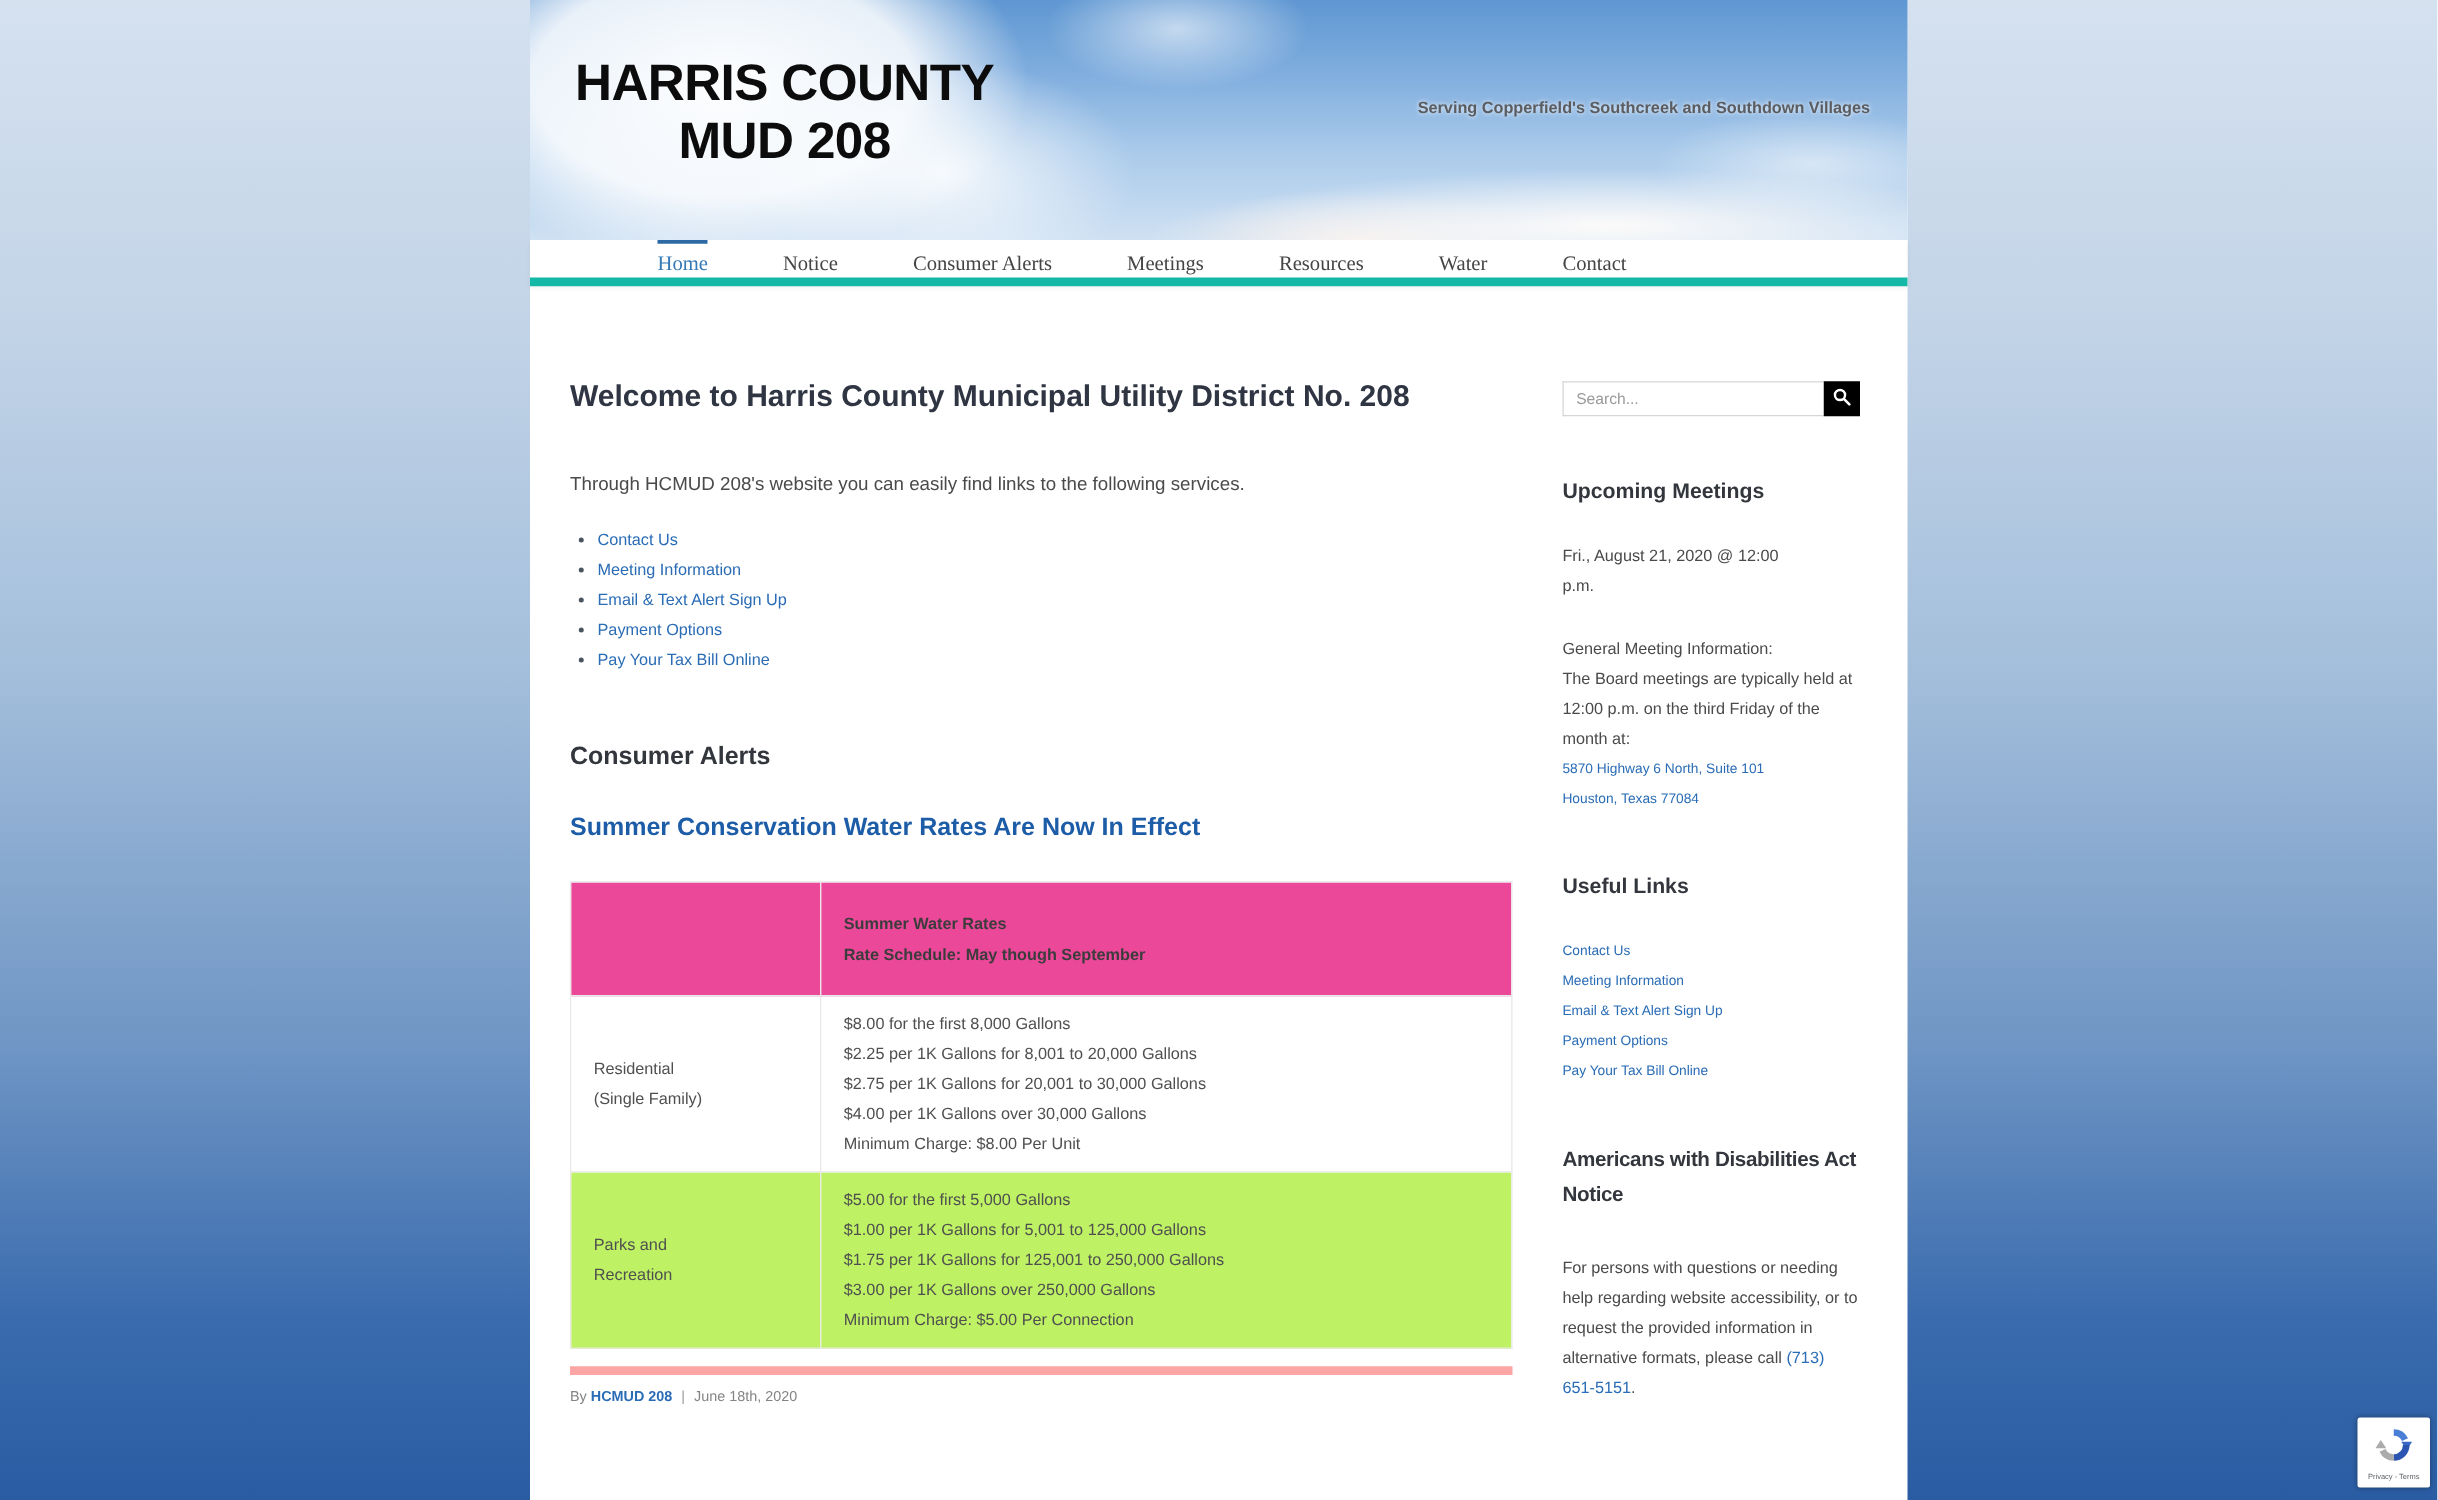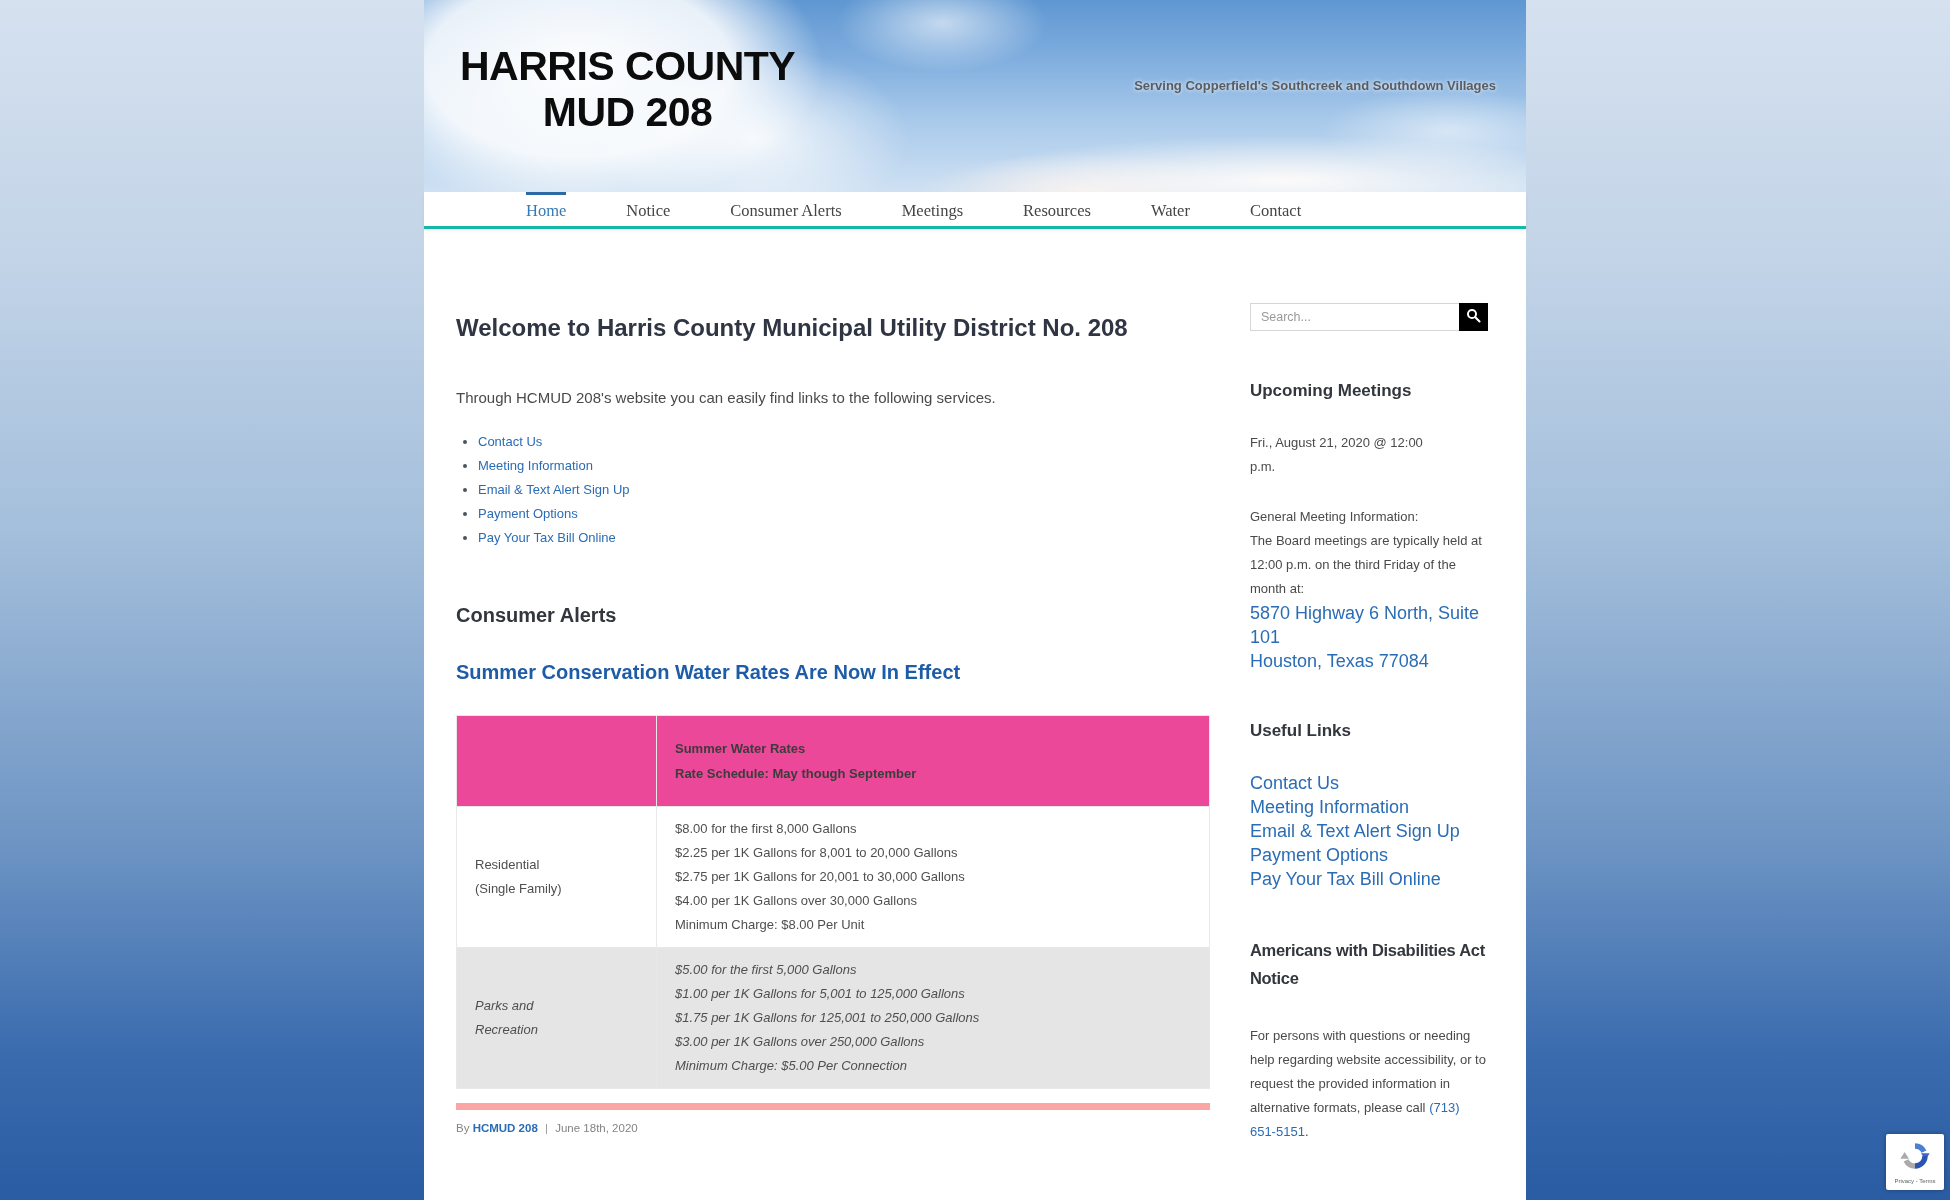--- a/index.html
+++ b/index.html
@@ -28,21 +28,21 @@
   .logo .l1 { font-size:41px; }
   .logo .l2 { font-size:41px; }
   .tagline {
     position:absolute; right:30px; top:78px;
     font-size:13px; font-weight:700; color:#5b5c60; text-shadow:0 0 4px rgba(255,255,255,.9);
   }
 
   
   .nav {
     height:37px; background:#fff; display:flex; padding-left:102px; gap:60px;
-    border-bottom:3px solid #14b8a6; box-shadow:0 2px 4px rgba(0,0,0,.05); position:relative; z-index:2;
+    border-bottom:7px solid #14b8a6; box-shadow:0 2px 4px rgba(0,0,0,.05); position:relative; z-index:2;
   }
   .nav-item {
     font-family:"Liberation Serif", serif; font-size:16.5px; color:#454545;
     border-top:3px solid transparent; padding-top:6px; cursor:pointer;
   }
   .nav-item.active { color:#3579b5; border-top-color:#2d69a5; }
 
   
   .content { display:flex; padding:74px 38px 0 32px;align-items:center; }
   .main-col { width:760px; margin-right:40px; }
@@ -57,40 +57,40 @@
   ul.quick-links a { color:#2a6cb5; text-decoration:none; cursor:pointer; }
   h2.section-heading { font-size:20px; line-height:26px; color:#33373d; margin-top:52px; }
   h3.post-title { margin-top:31px; font-size:20px; line-height:26px; }
   h3.post-title a { color:#1d5ca7; text-decoration:none; cursor:pointer; }
 
   table.rates { width:100%; border-collapse:collapse; margin-top:30px; font-size:13px; color:#4f4f4f; }
   table.rates td, table.rates th { border:1px solid #e8e8e8; text-align:left; vertical-align:middle; }
   table.rates th { background:#ec4899; font-weight:700; color:#3c3c3c; padding:20px 18px; line-height:25px; }
   table.rates td { padding:10px 18px; line-height:24px; }
   table.rates .cat-col { width:200px;margin-top:30px; }
-  table.rates tr.striped td { background:#e5e5e5;font-style:italic; }
+  table.rates tr.striped td { background:#bef264; }
 
   .byline { margin-top:14px; padding-top:12px; border-top:7px solid #fca5a5; font-size:11.5px; color:#848484; }
   .byline a { color:#2a6cb5; text-decoration:none; font-weight:600; cursor:pointer; }
   .byline .sep { margin:0 4px; color:#9a9a9a; }
 
   
   .search-row { display:flex; height:28px; }
   .search-input {
     flex:1; height:28px; border:1px solid #d6d6d6; border-right:none; padding:0 10px;
     font-size:12.5px; color:#444; outline:none; font-family:"Liberation Sans", sans-serif;
   }
   .search-input::placeholder { color:#9a9a9a; }
   .search-btn { width:29px; height:28px; background:#000; border:none; display:flex; align-items:center; justify-content:center; cursor:pointer; }
 
   .widget-heading { font-size:17px; line-height:24px; font-weight:700; color:#33373d; }
   .wh-meetings { margin-top:48px; margin-bottom:28px; }
   .side-text { font-size:13px; line-height:24px; color:#4a4a4a; }
   .next-meeting { margin-bottom:26px; padding-right:38px; }
-  .side-link { color:#2a6cb5; text-decoration:none; display:block; font-size:18px; line-height:24px; cursor:pointer; }
+  .side-link { color:#2a6cb5; text-decoration:none; display:block; font-size:11px; line-height:24px; cursor:pointer; }
   .wh-links { margin-top:46px; margin-bottom:28px; }
   .wh-ada { margin-top:45px; font-size:16.5px; letter-spacing:-.3px; line-height:28px; }
   .ada-text { margin-top:32px; }
   .ada-text a { color:#2a6cb5; text-decoration:none; cursor:pointer; }
 
   
   .recaptcha {
     position:absolute; right:6px; bottom:10px; width:58px; height:56px; background:#fff;
     border-radius:2px; box-shadow:0 0 4px rgba(0,0,0,.35); display:flex; flex-direction:column;
     align-items:center; justify-content:center; gap:2px;

